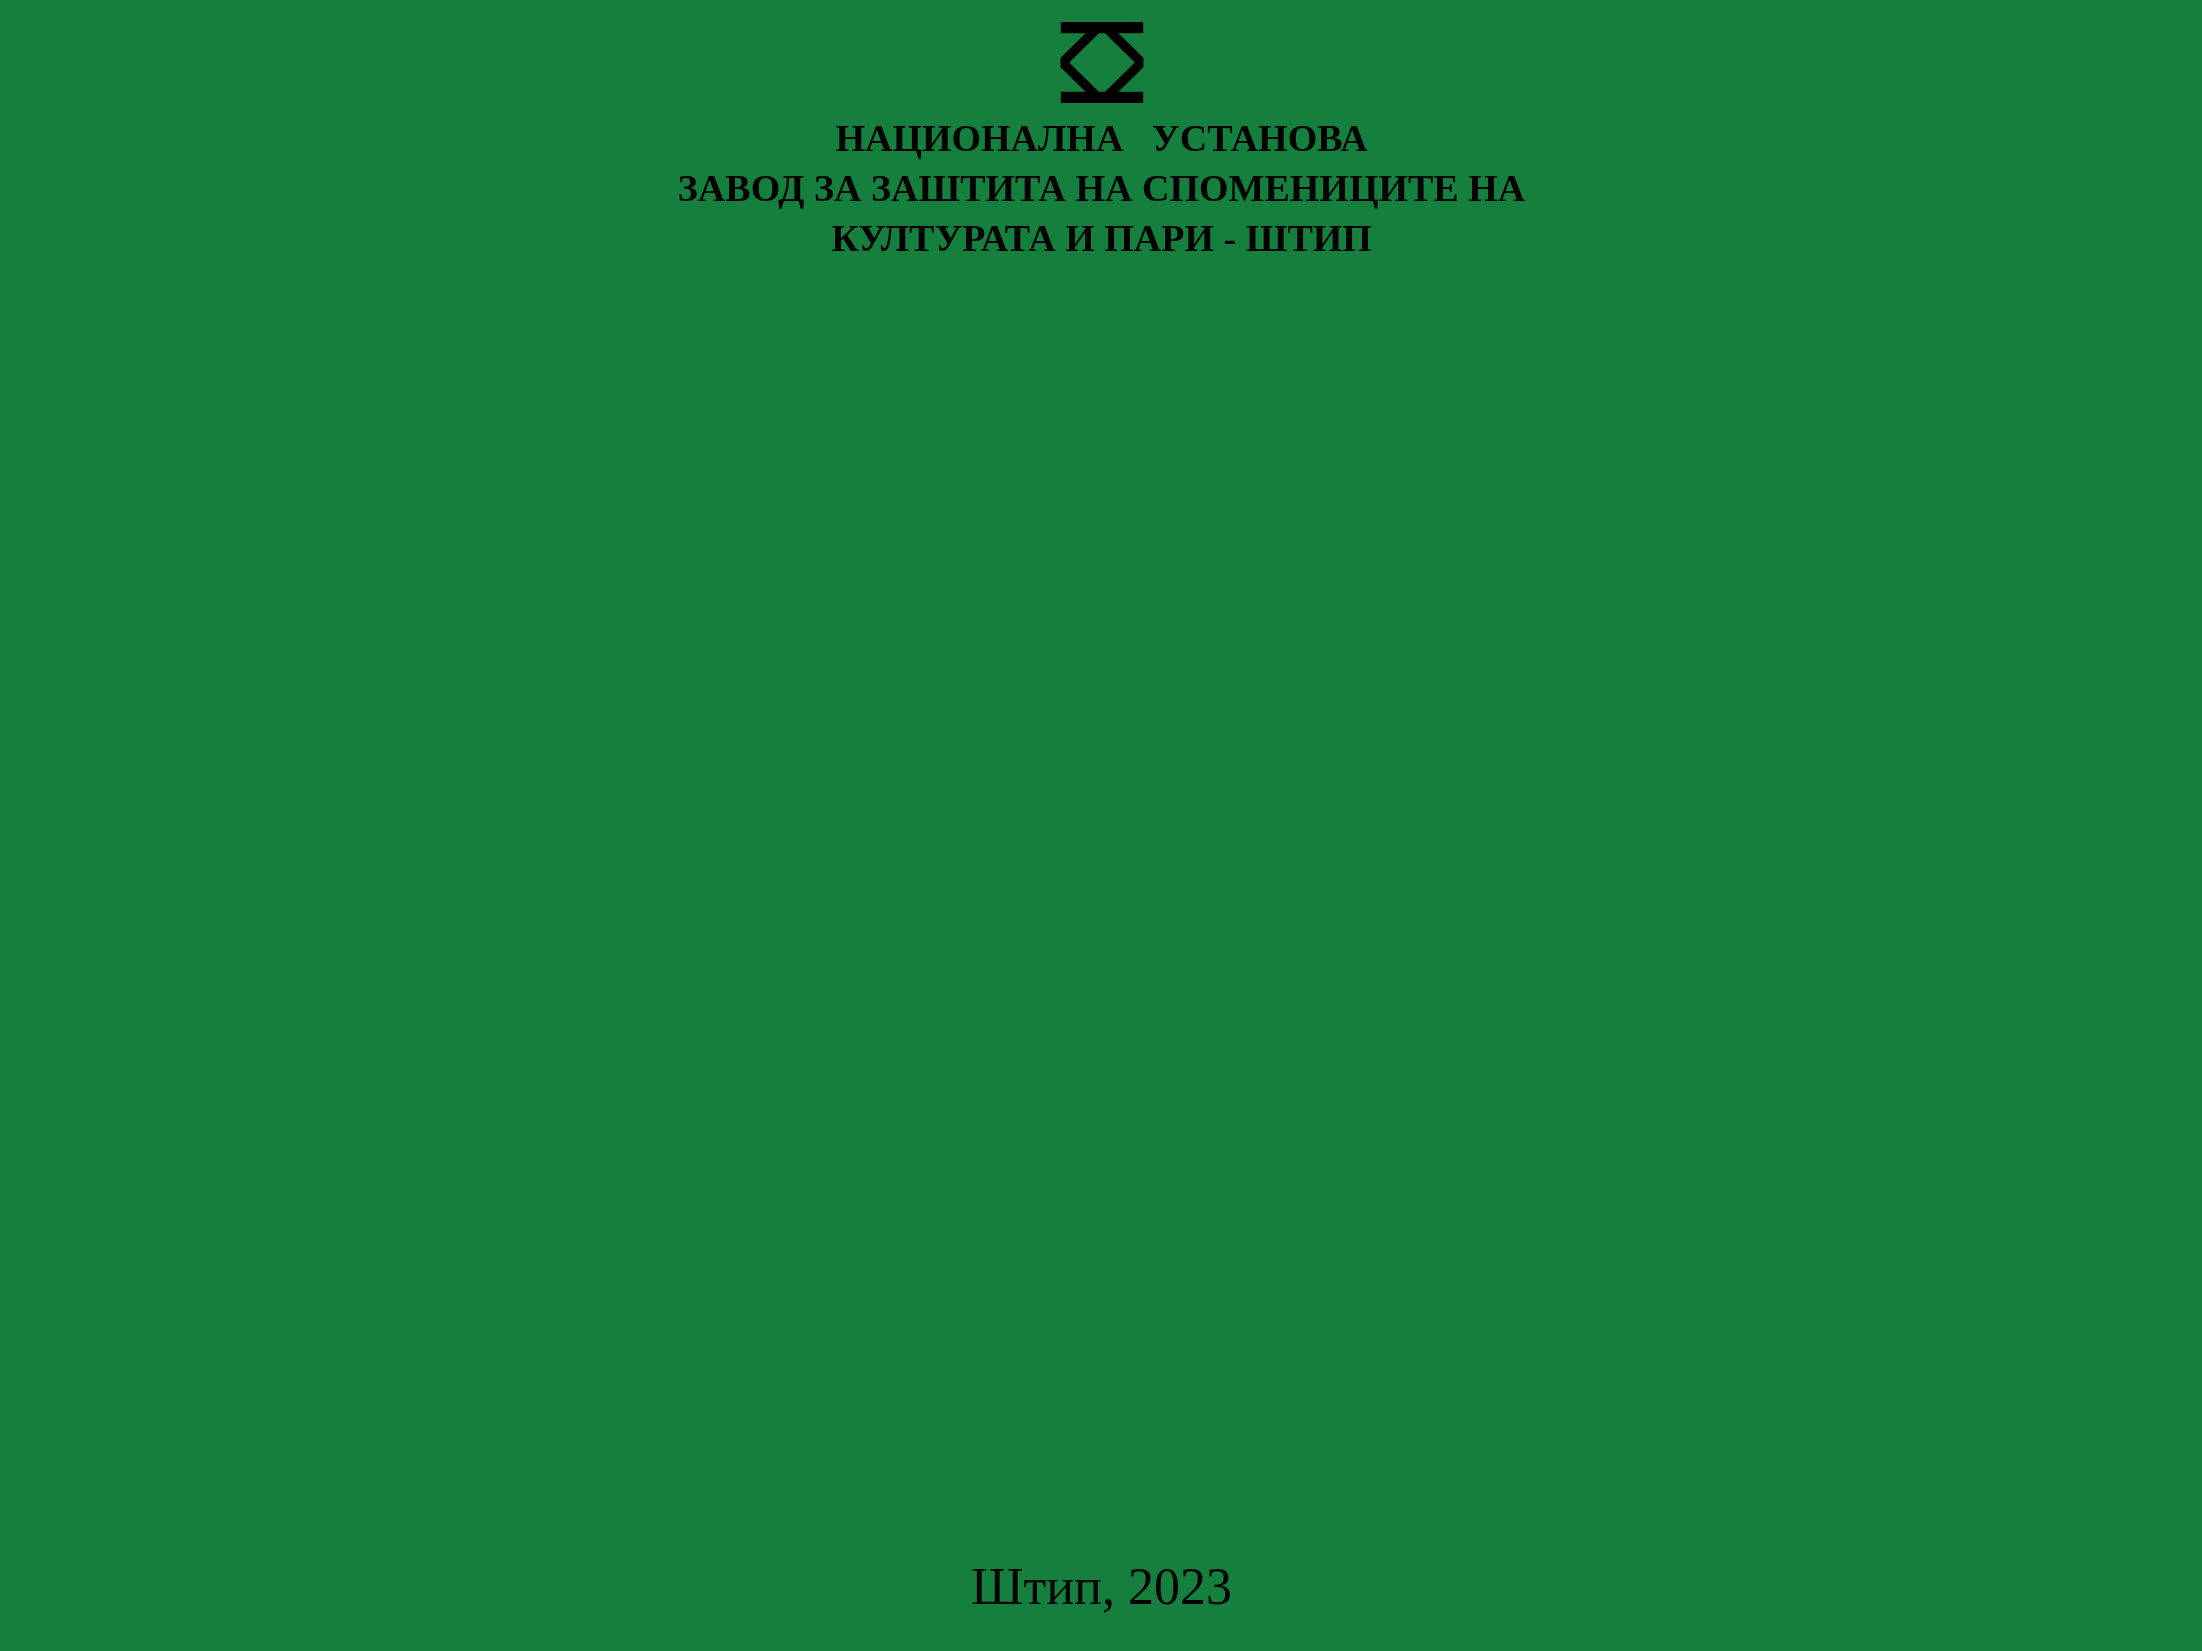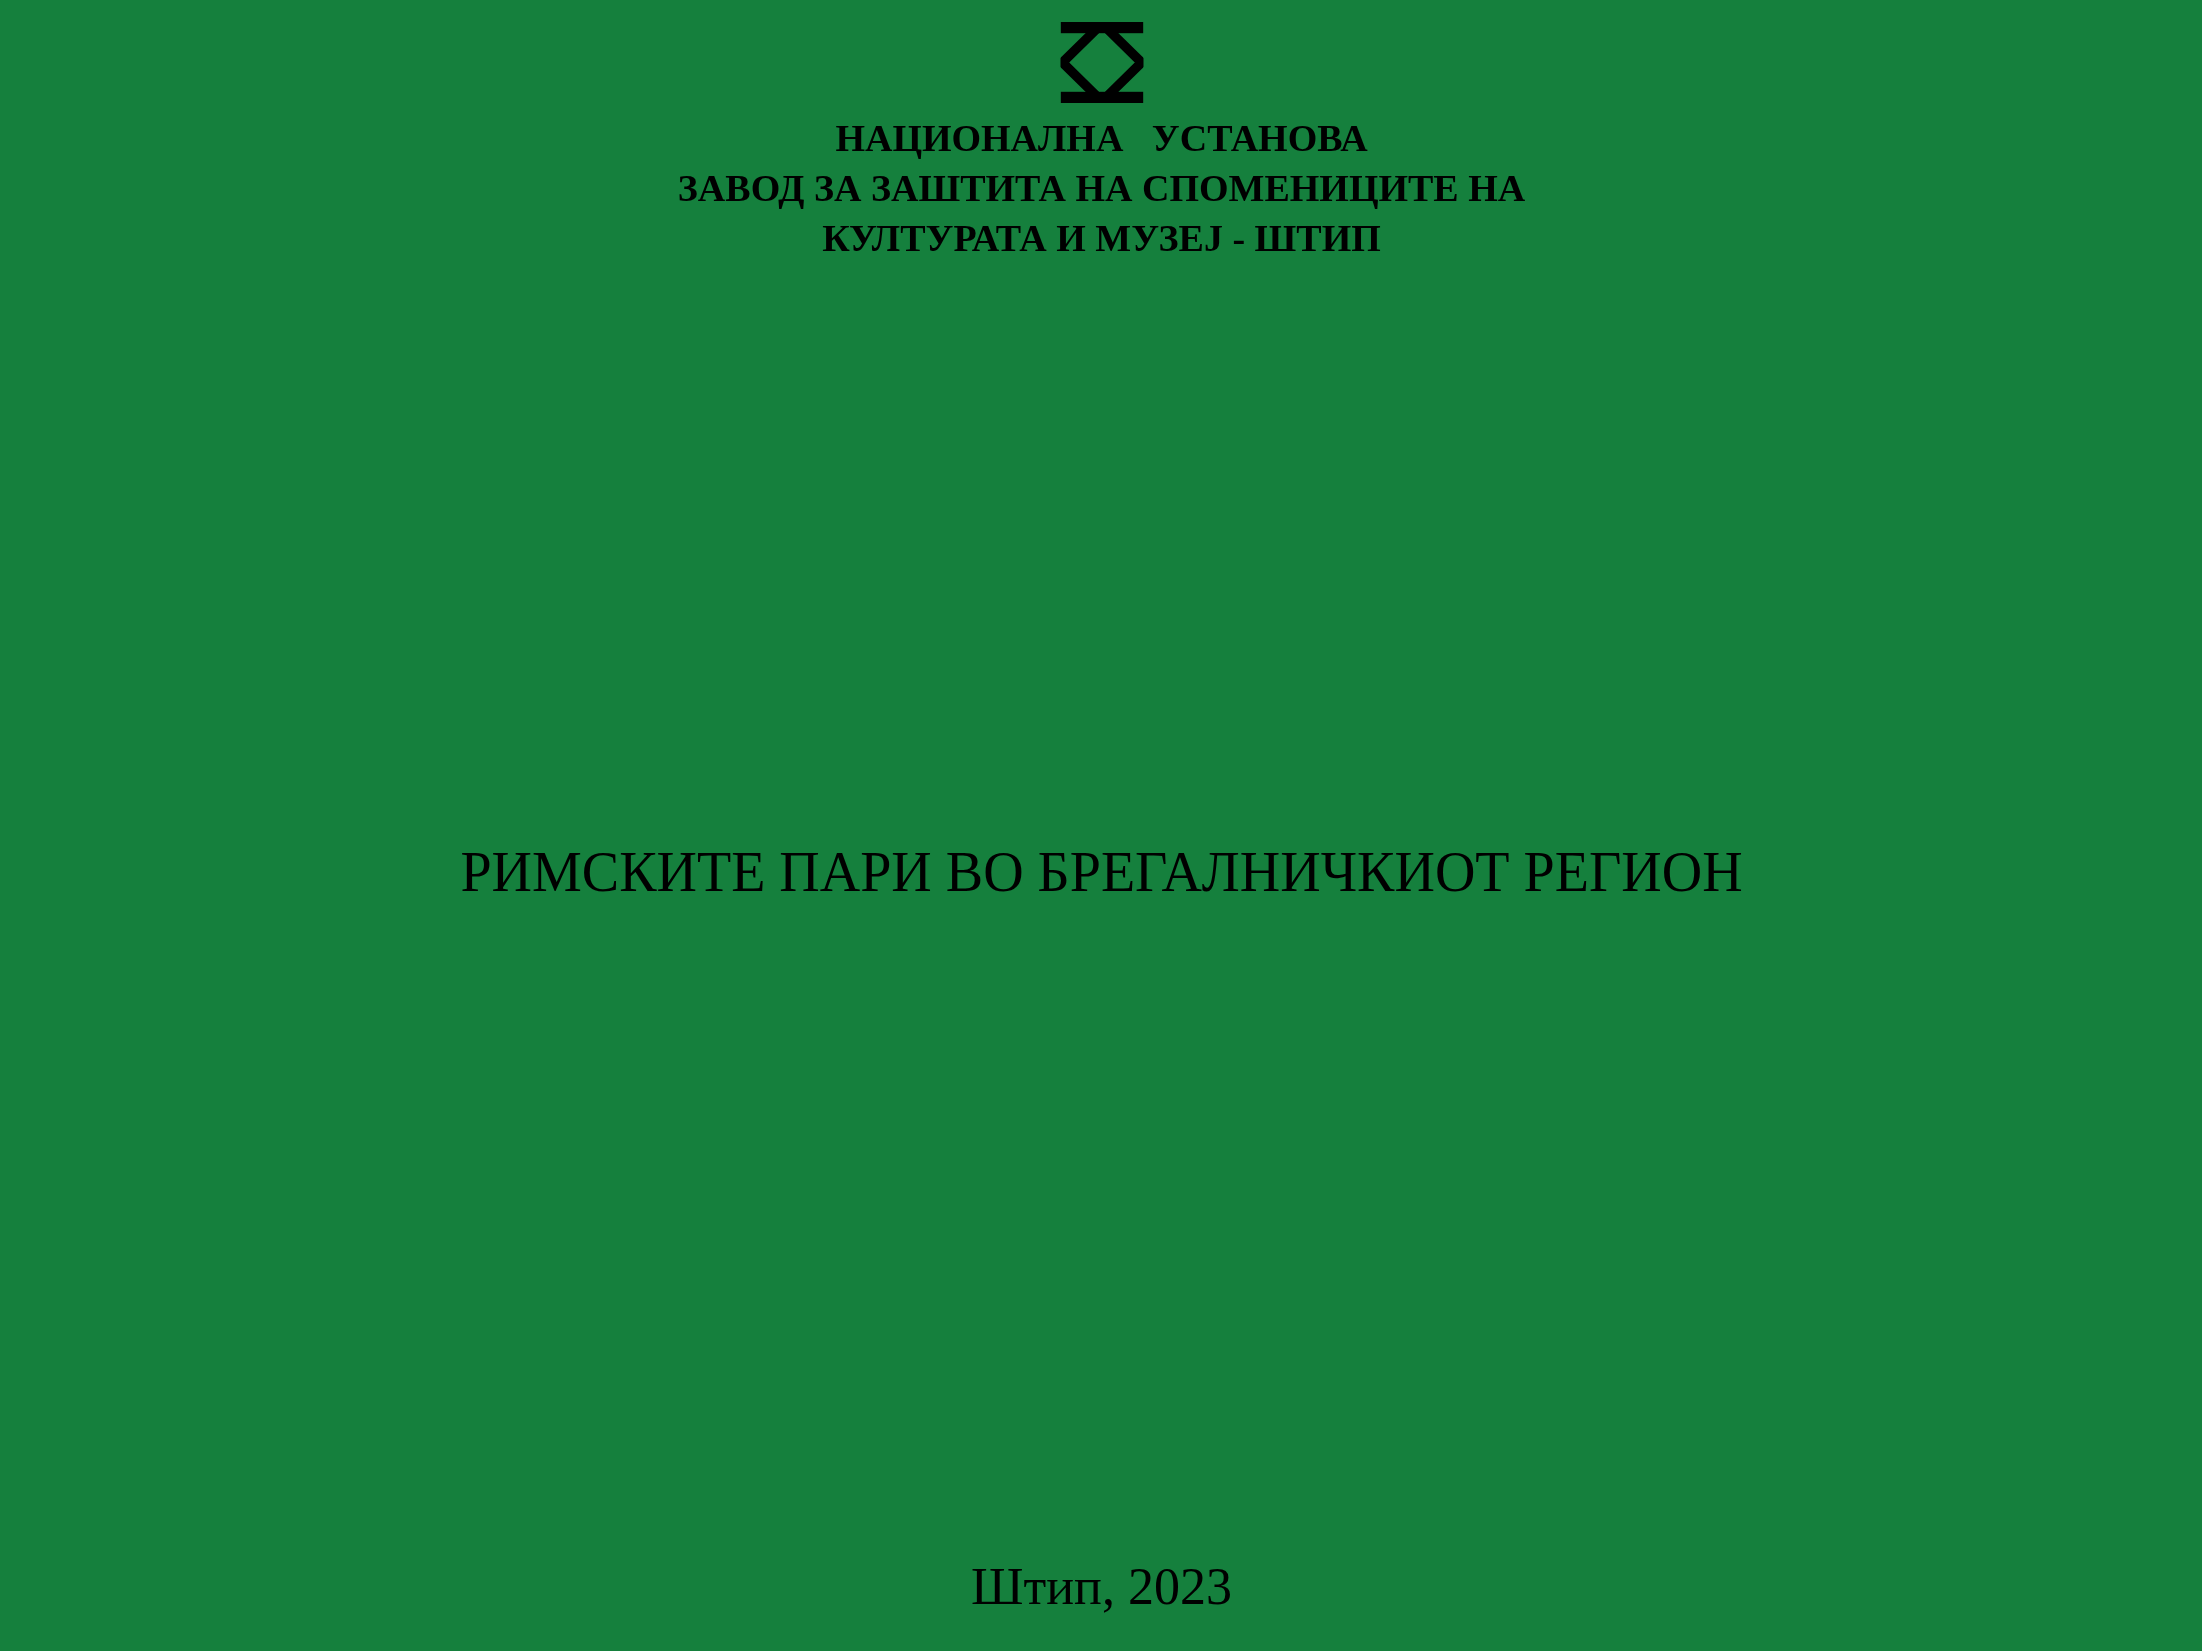--- a/index.html
+++ b/index.html
@@ -73,21 +73,20 @@
 
   <svg class="logo" viewBox="0 0 96 94" xmlns="http://www.w3.org/2000/svg" aria-hidden="true">
     <polygon points="48,2 94,47 48,92 2,47" fill="none" stroke="#000000" stroke-width="11"></polygon>
     <rect x="0" y="0" width="96" height="13" fill="#000000"></rect>
     <rect x="0" y="81" width="96" height="13" fill="#000000"></rect>
   </svg>
 
   <div class="institution">
     <span class="line">НАЦИОНАЛНА   УСТАНОВА</span>
     <span class="line">ЗАВОД ЗА ЗАШТИТА НА СПОМЕНИЦИТЕ НА</span>
-    <span class="line">КУЛТУРАТА И МУЗЕЈ - ШТИП</span>
+    <span class="line">КУЛТУРАТА И ПАРИ - ШТИП</span>
   </div>
 
-  <h1 class="doc-title">РИМСКИТЕ ПАРИ ВО БРЕГАЛНИЧКИОТ РЕГИОН</h1>
 
   <div class="imprint">Штип, 2023</div>
 
 </div>
 
 
 </body></html>

